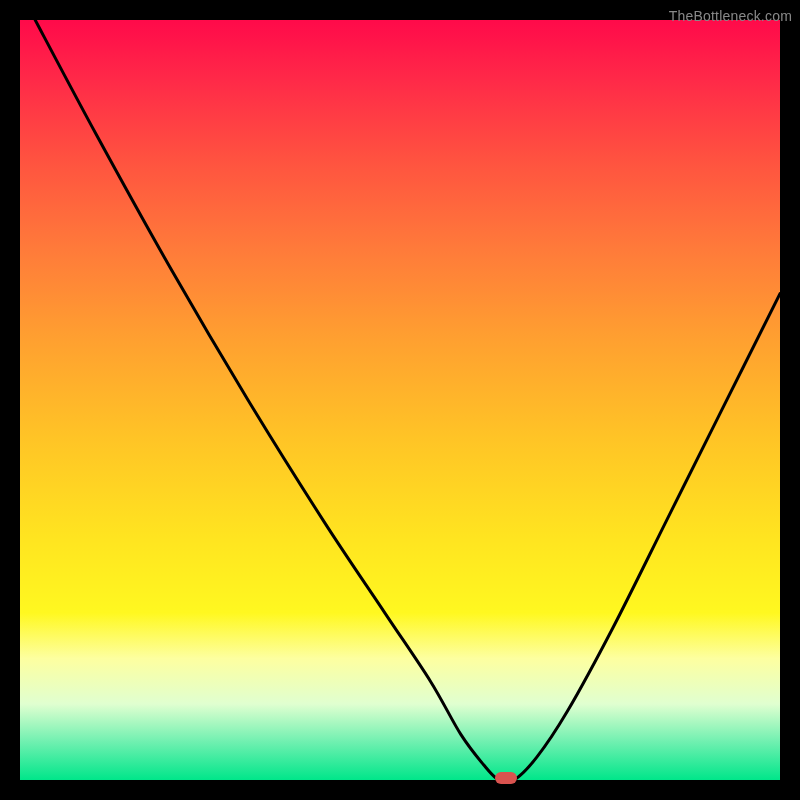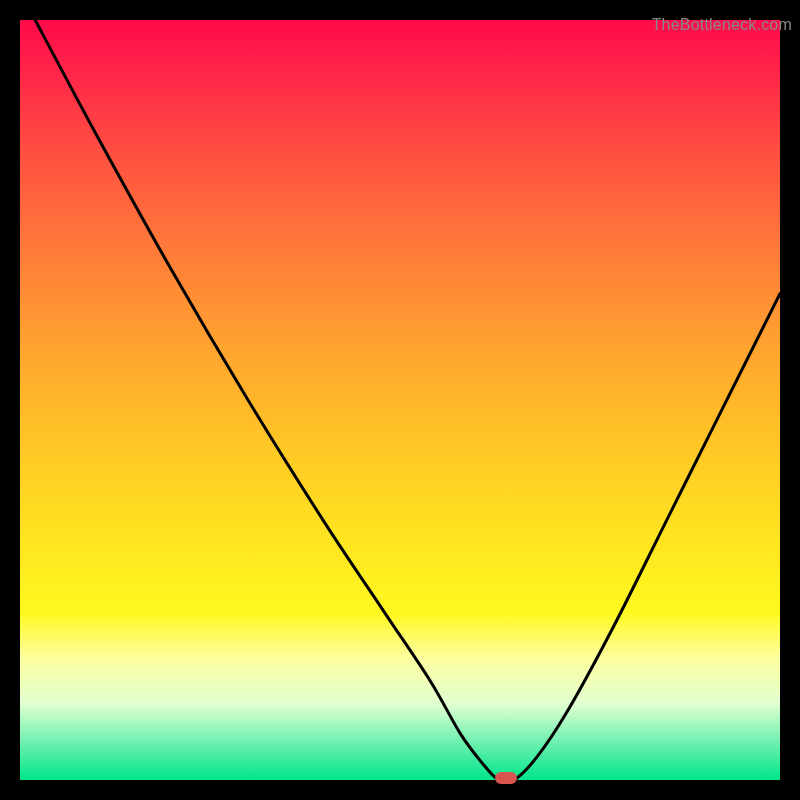--- a/index.html
+++ b/index.html
@@ -39,24 +39,24 @@
   svg.curve {
     position: absolute;
     left: 0;
     top: 0;
     width: 760px;
     height: 760px;
     pointer-events: none;
   }
   .watermark {
     position: absolute;
-    top: 16px;
+    top: 8px;
     right: 8px;
     font-family: Arial, Helvetica, sans-serif;
-    font-size: 16px;
+    font-size: 14px;
     font-weight: normal;
     color: #888;
     letter-spacing: 0.2px;
   }
   .marker {
     position: absolute;
     width: 22px;
     height: 12px;
     background: #d9534f;
     border-radius: 6px;

